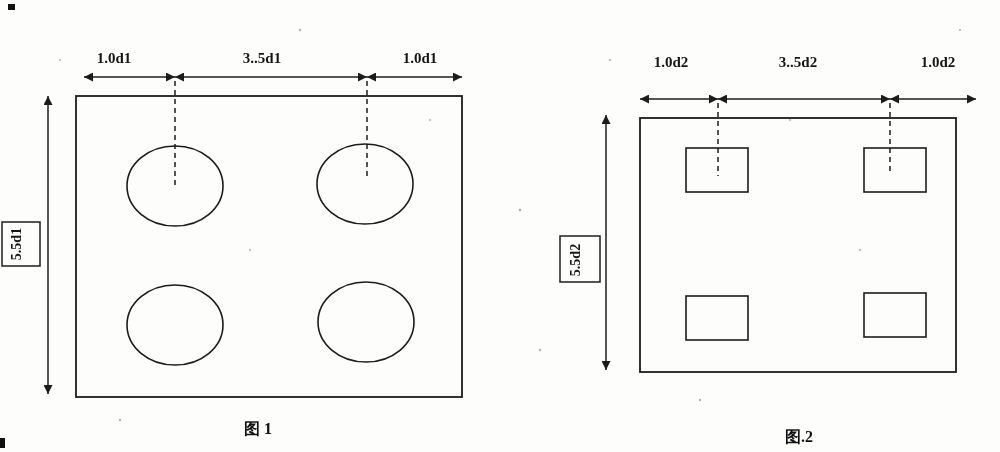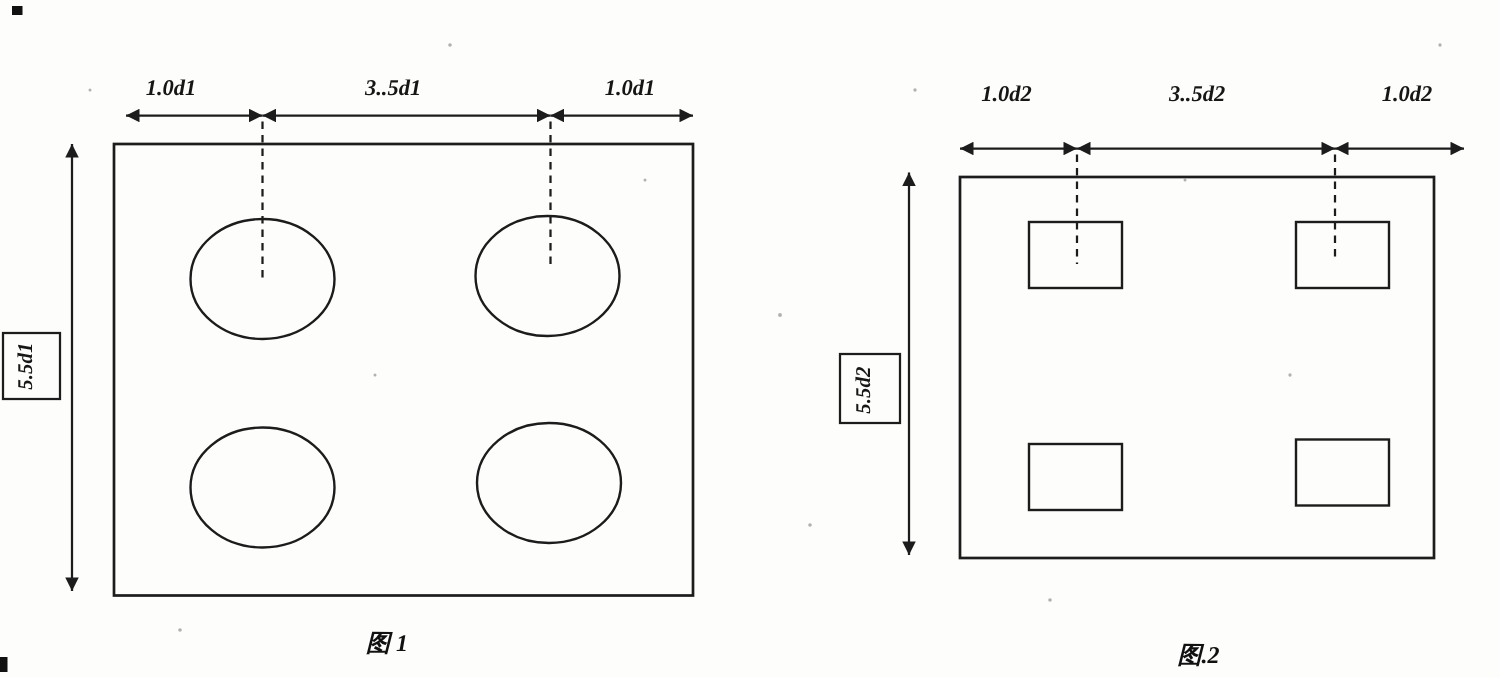--- a/index.html
+++ b/index.html
@@ -7,21 +7,20 @@
     padding: 0;
     background: #ffffff;
   }
   #canvas {
     position: relative;
     width: 1000px;
     height: 452px;
     background: #fdfdfb;
     overflow: hidden;
     font-family: "Liberation Serif", "DejaVu Serif", serif;
-    font-style: italic;
   }
   svg { display: block; }
   .ink-line {
     stroke: #1c1c1c;
     stroke-width: 1.5;
     fill: none;
   }
   .outline {
     stroke: #1c1c1c;
     stroke-width: 1.8;

